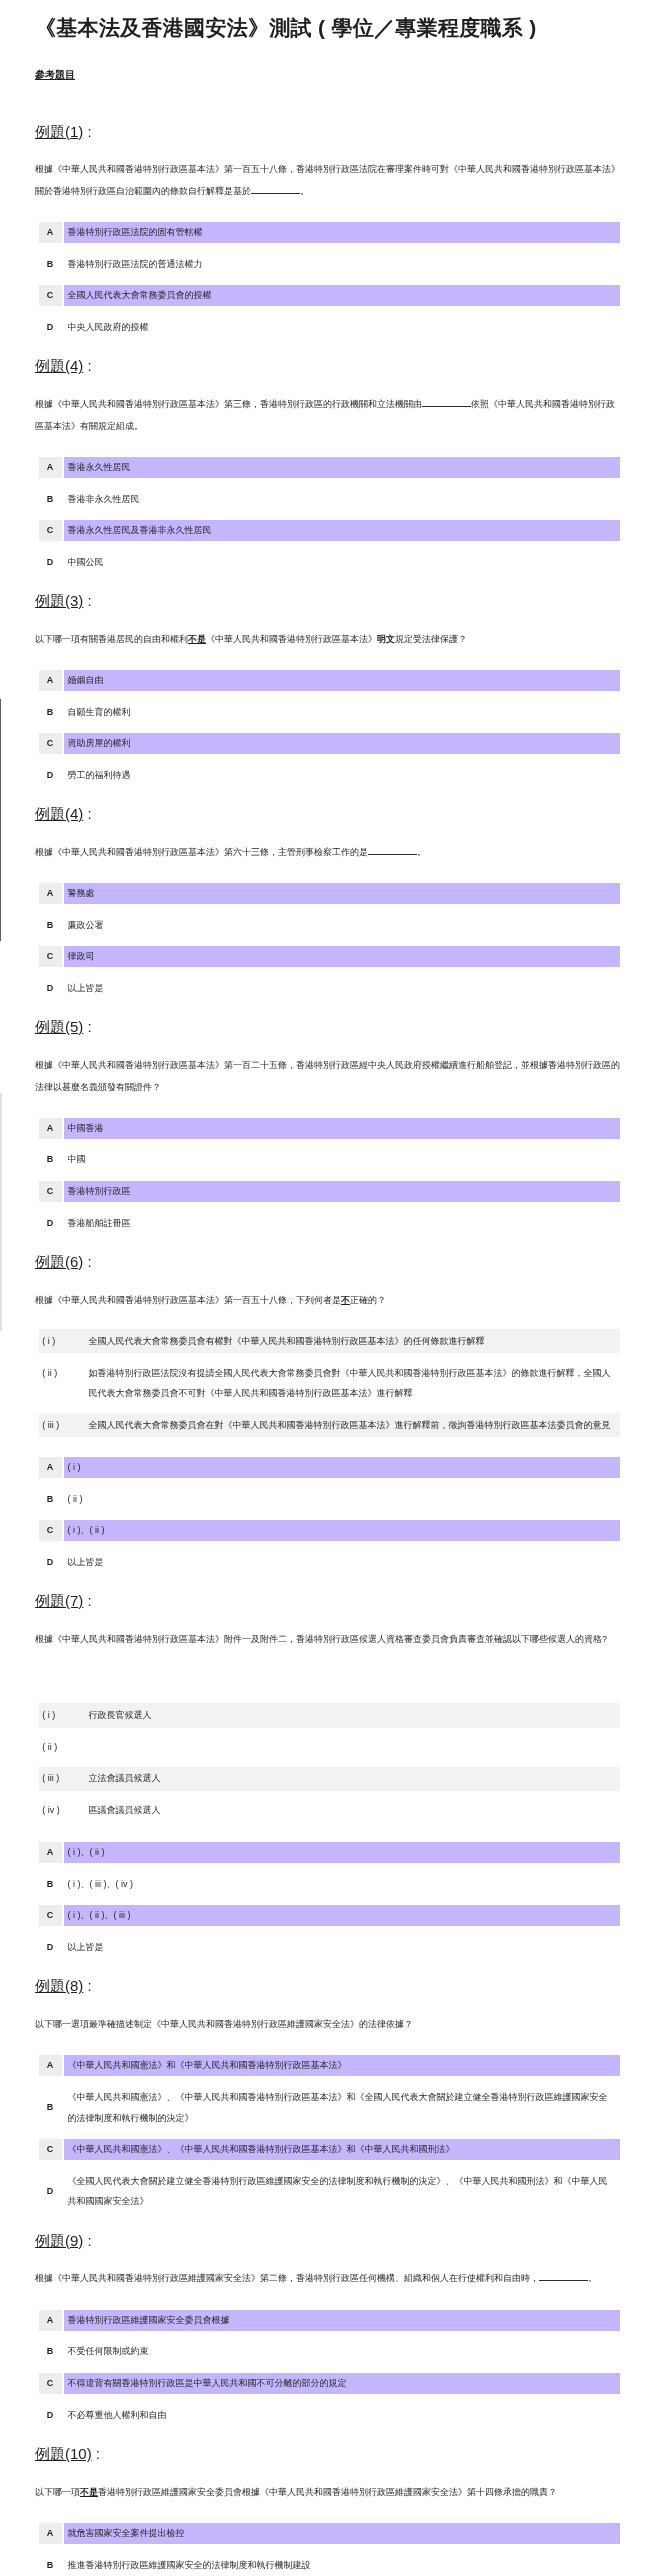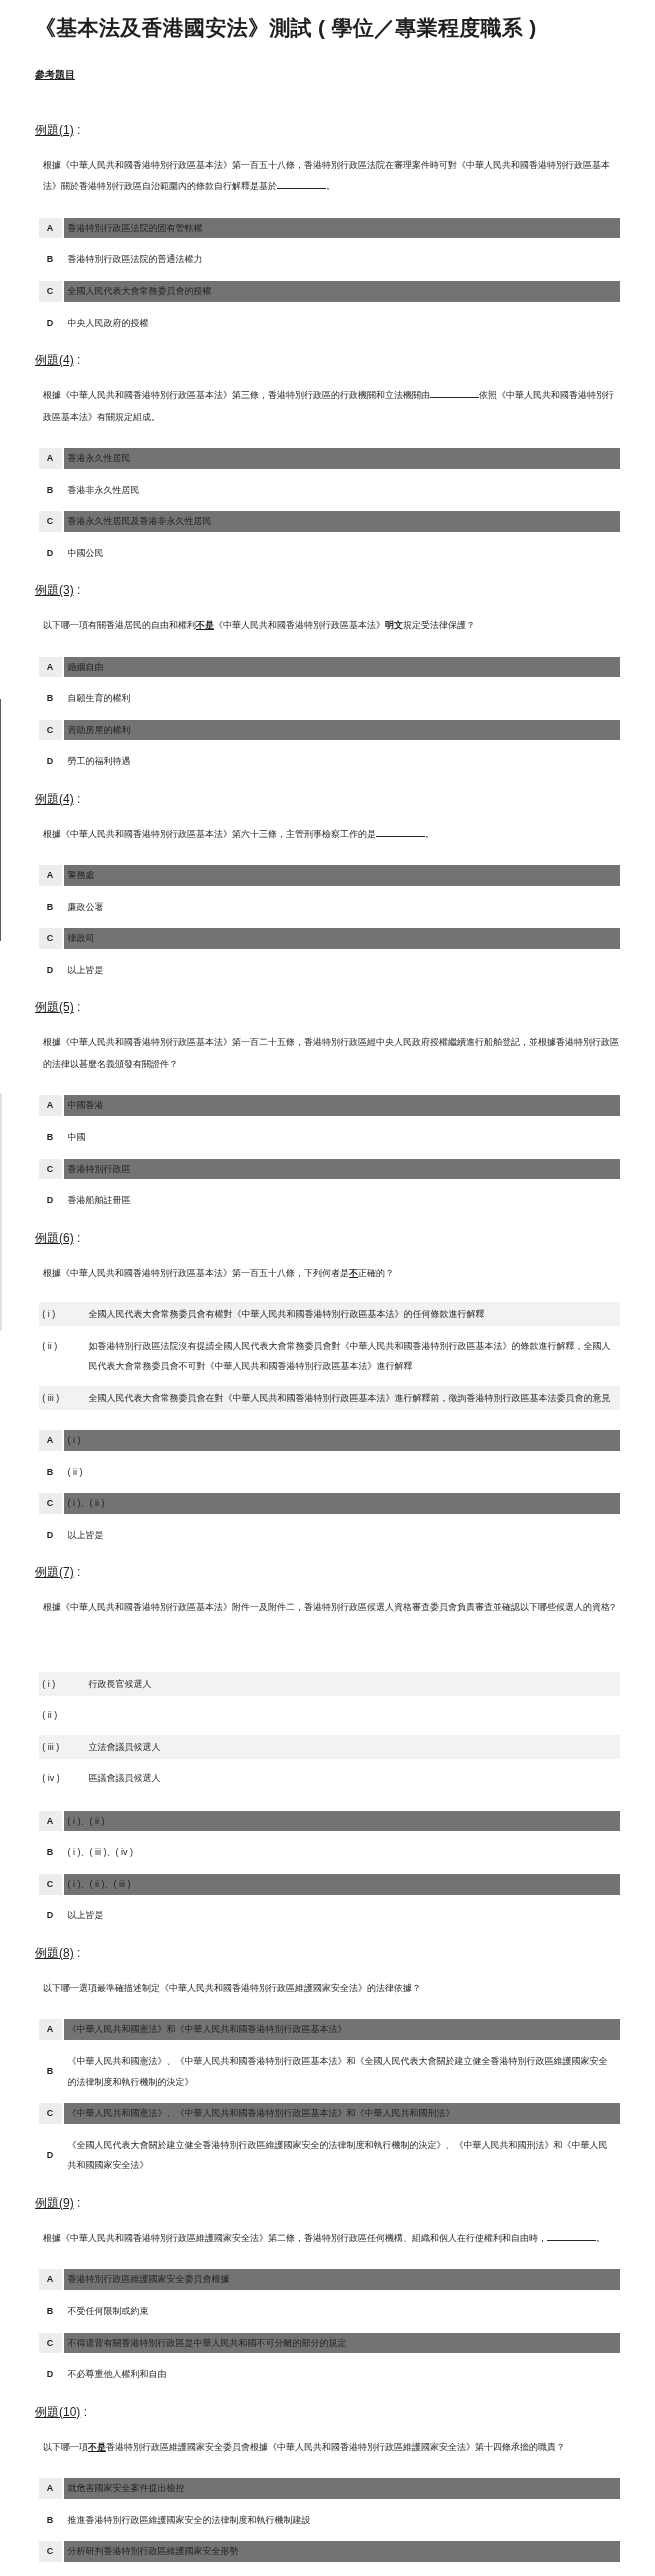--- a/index.html
+++ b/index.html
@@ -26,24 +26,24 @@
   }
   .section-heading {
     margin:28px 0 0 0;
     font-size:10px;
     font-weight:bold;
     text-decoration:underline;
     line-height:1.3;
   }
   .q-block { margin-top:16px; }
   .q-block:first-of-type { margin-top:40px; }
-  .q-label { font-size:12px; line-height:1.5; }
+  .q-label { font-size:15px; line-height:1.5; }
   .q-label-text { text-decoration:underline; }
   .q-text {
-    margin:16px 0 0 8px;
+    margin:16px 0 0 0;
     font-size:9px;
     line-height:2.4;
     max-width:585px;
   }
   .b { font-weight:bold; }
   .u { text-decoration:underline; }
   .blank {
     display:inline-block;
     width:49px;
     height:0.95em;
@@ -74,21 +74,21 @@
     justify-content:center;
     font-weight:bold;
     margin-right:2.4px;
   }
   .opt-text {
     flex:1;
     padding-left:3.6px;
     padding-right:6px;
   }
   .opt-row.gray .opt-letter { background:#ededed; }
-  .opt-row.gray .opt-text { background:#737373; }
+  .opt-row.gray .opt-text { background:#c4b5fd; }
   .artifact-dark {
     position:absolute;
     left:0; top:699px;
     width:1.2px; height:242px;
     background:#3f3f3f;
     opacity:0.85;
   }
   .artifact-light {
     position:absolute;
     left:0; top:1093px;

